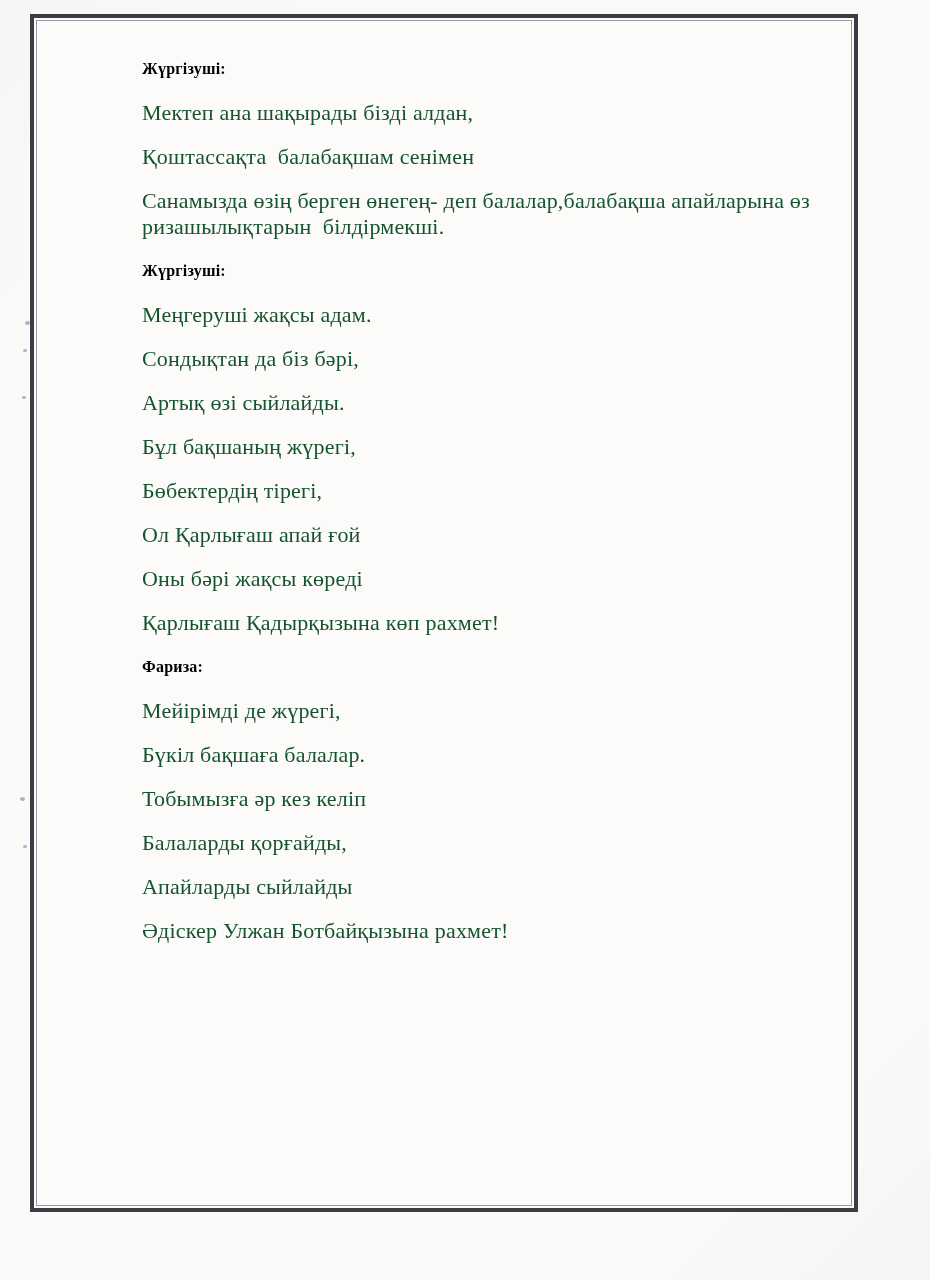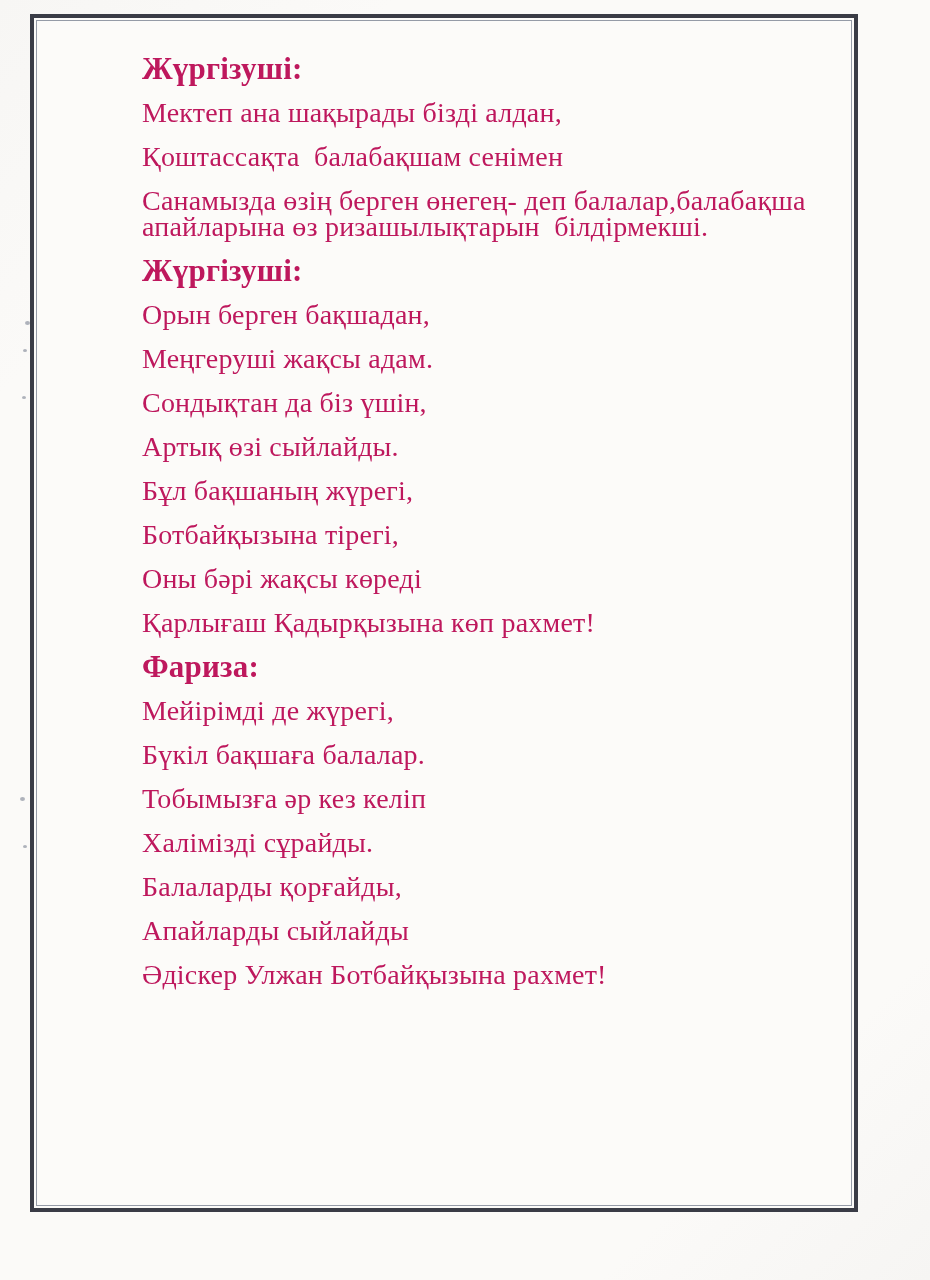--- a/index.html
+++ b/index.html
@@ -33,30 +33,30 @@
     border: 1px solid #959ba7;
   }
   .doc-body {
     position: absolute;
     left: 142px;
     top: 56px;
     width: 700px;
   }
   .doc-body p {
     margin: 0 0 18px 0;
-    font-size: 28px;
+    font-size: 22px;
     line-height: 26px;
-    color: #be185d;
+    color: #14532d;
     white-space: pre-wrap;
     letter-spacing: 0.2px;
   }
   .doc-body p.heading {
     font-weight: bold;
-    font-size: 31px;
-    color: #be185d;
+    font-size: 16px;
+    color: #000000;
   }
   .speck {
     position: absolute;
     background: #9ba0ab;
     border-radius: 50%;
     opacity: 0.8;
   }
 </style>
 </head>
 <body>
@@ -64,33 +64,32 @@
 <div class="frame">
   <div class="frame-inner"></div>
 </div>
 
 <div class="doc-body">
     <p class="heading">Жүргізуші:</p>
     <p class="line">Мектеп ана шақырады бізді алдан,</p>
     <p class="line">Қоштассақта  балабақшам сенімен</p>
     <p class="line">Санамызда өзің берген өнегең- деп балалар,балабақша апайларына өз ризашылықтарын  білдірмекші.</p>
     <p class="heading">Жүргізуші:</p>
-    <p class="line">Орын берген бақшадан,</p>
     <p class="line">Меңгеруші жақсы адам.</p>
-    <p class="line">Сондықтан да біз үшін,</p>
+    <p class="line">Сондықтан да біз бәрі,</p>
     <p class="line">Артық өзі сыйлайды.</p>
     <p class="line">Бұл бақшаның жүрегі,</p>
-    <p class="line">Ботбайқызына тірегі,</p>
+    <p class="line">Бөбектердің тірегі,</p>
+    <p class="line">Ол Қарлығаш апай ғой</p>
     <p class="line">Оны бәрі жақсы көреді</p>
     <p class="line">Қарлығаш Қадырқызына көп рахмет!</p>
     <p class="heading">Фариза:</p>
     <p class="line">Мейірімді де жүрегі,</p>
     <p class="line">Бүкіл бақшаға балалар.</p>
     <p class="line">Тобымызға әр кез келіп</p>
-    <p class="line">Халімізді сұрайды.</p>
     <p class="line">Балаларды қорғайды,</p>
     <p class="line">Апайларды сыйлайды</p>
     <p class="line">Әдіскер Улжан Ботбайқызына рахмет!</p>
   </div>
 
 <div class="speck" style="left:25px; top:321px; width:5px; height:4px;"></div>
 <div class="speck" style="left:23px; top:349px; width:4px; height:3px;"></div>
 <div class="speck" style="left:22px; top:396px; width:4px; height:3px;"></div>
 <div class="speck" style="left:20px; top:797px; width:5px; height:4px;"></div>
 <div class="speck" style="left:23px; top:845px; width:4px; height:3px;"></div>

